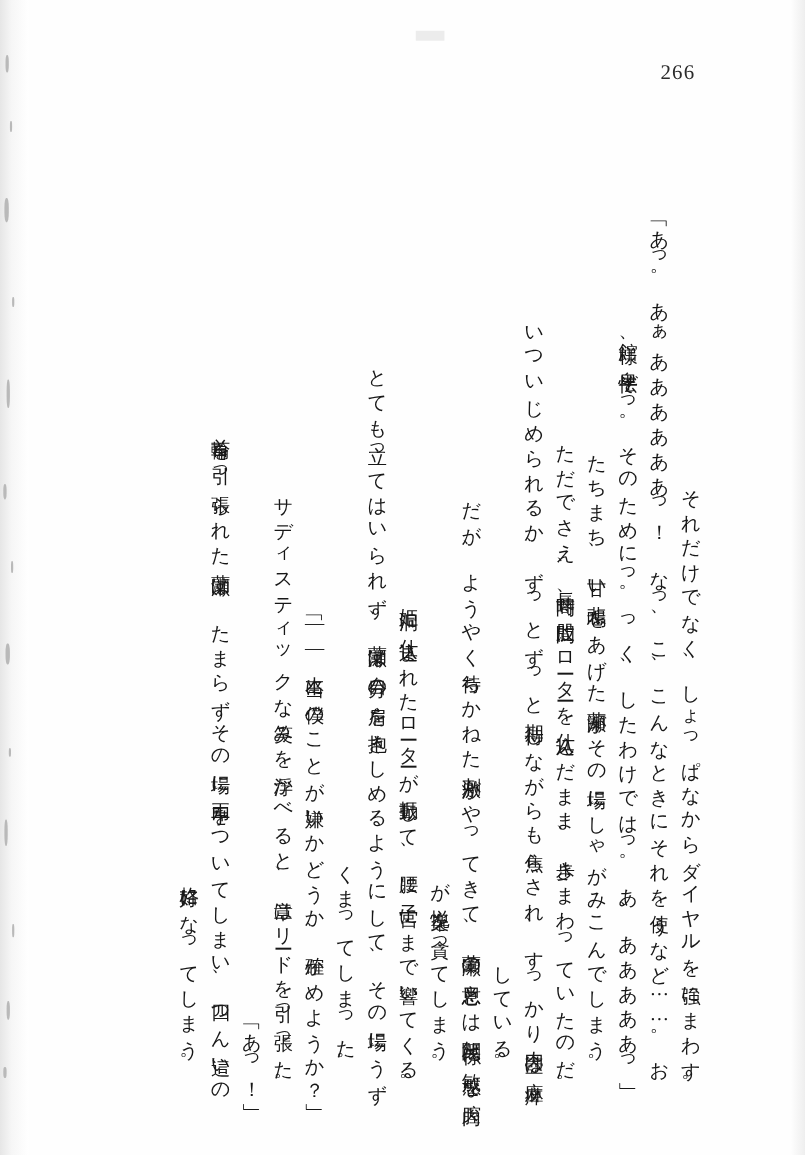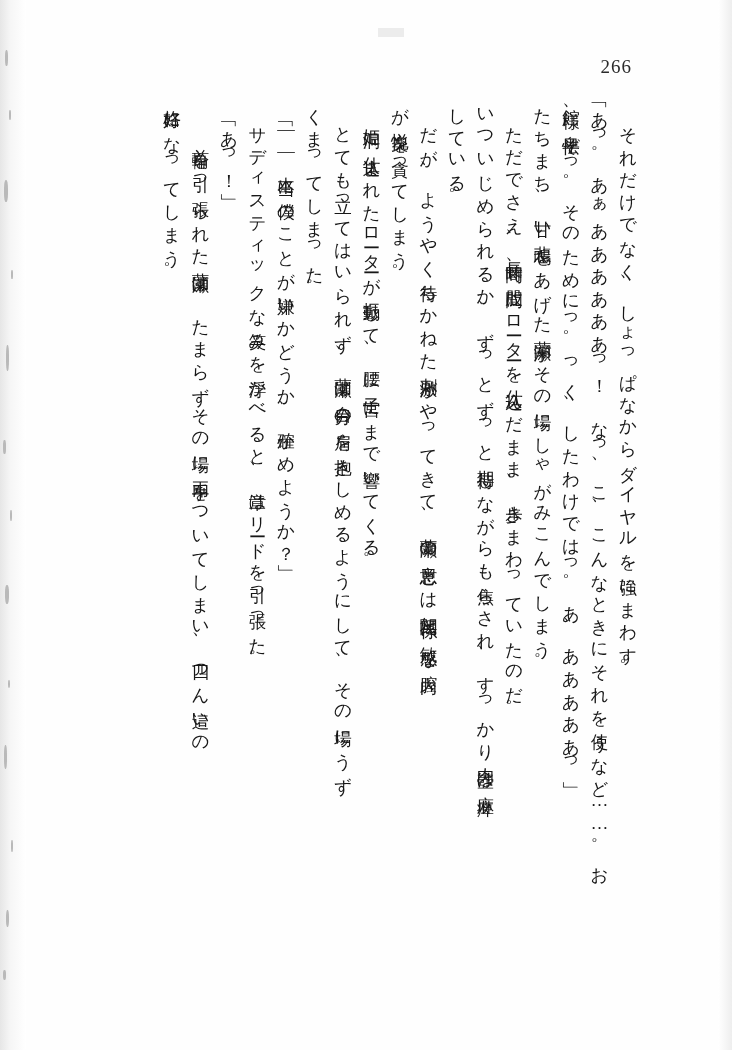--- a/index.html
+++ b/index.html
@@ -13,20 +13,21 @@
     overflow: hidden;
     font-family: "Liberation Serif", "DejaVu Serif", serif;
     color: #1a1a1a;
   }
 
   #page {
     position: relative;
     width: 732px;
     height: 1050px;
     background: #fefefe;
+    text-align: right;
   }
 
   
   #page::before {
     content: "";
     position: absolute;
     left: 0; top: 0;
     width: 26px; height: 1050px;
     background: linear-gradient(to right, #e6e6e6 0%, #f6f6f6 40%, #ffffff 100%);
     pointer-events: none;

